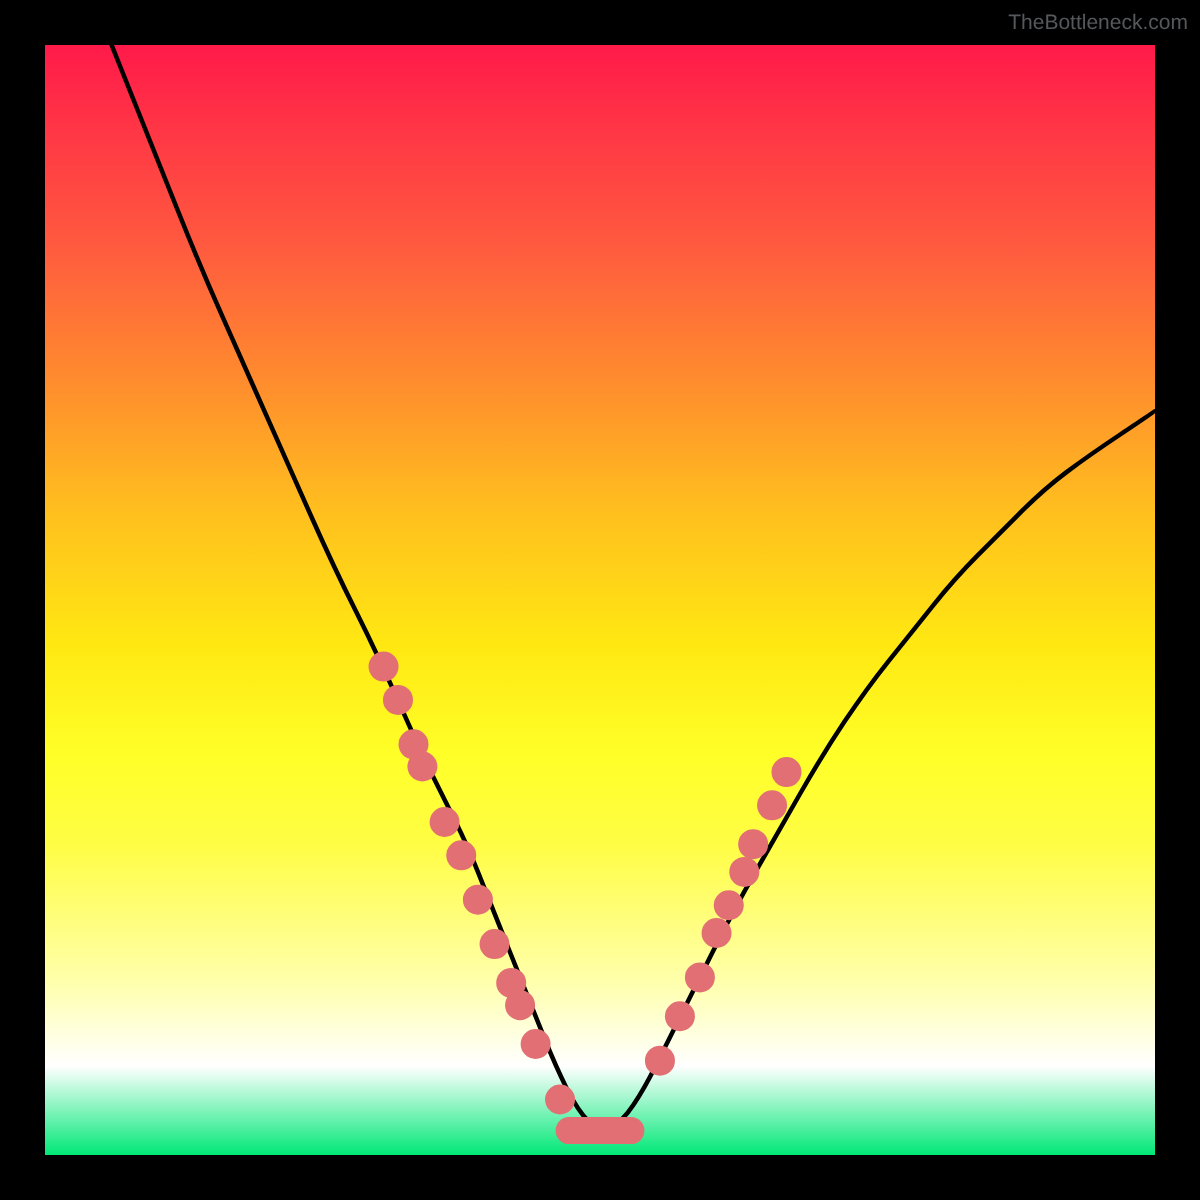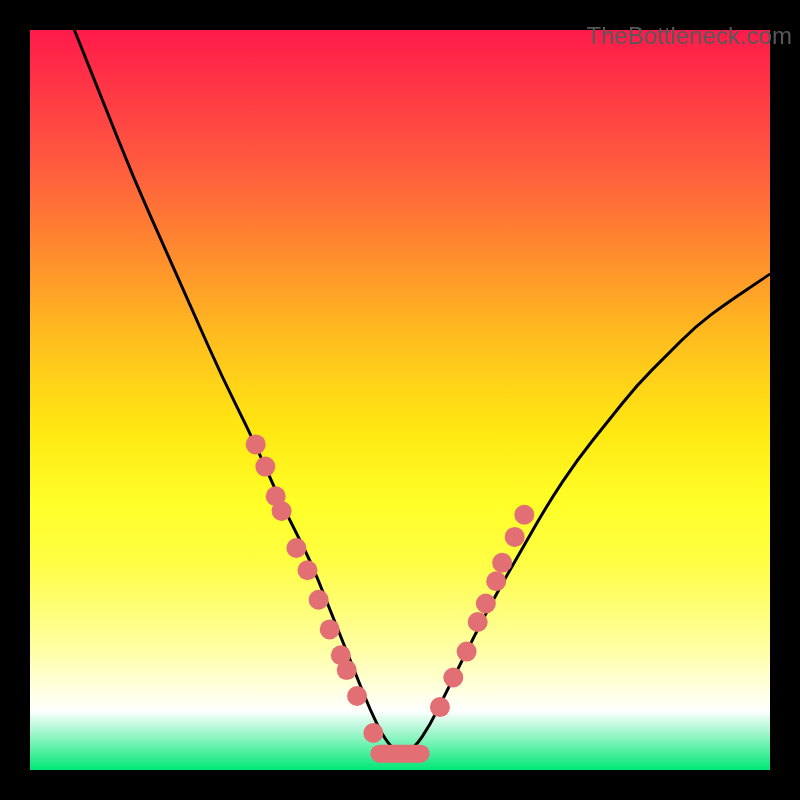--- a/index.html
+++ b/index.html
@@ -5,24 +5,24 @@
   * { margin: 0; padding: 0; box-sizing: border-box; }
   body {
     width: 800px;
     height: 800px;
     background: #000;
     position: relative;
     overflow: hidden;
   }
   .watermark {
     position: absolute;
-    top: 22px;
+    top: 6px;
     right: 8px;
     font-family: Arial, Helvetica, sans-serif;
-    font-size: 24px;
+    font-size: 14px;
     font-weight: 500;
     color: #56595b;
     z-index: 20;
     text-align: center;
   }
   .plot-area {
     position: absolute;
     top: 30px;
     left: 30px;
     width: 740px;

